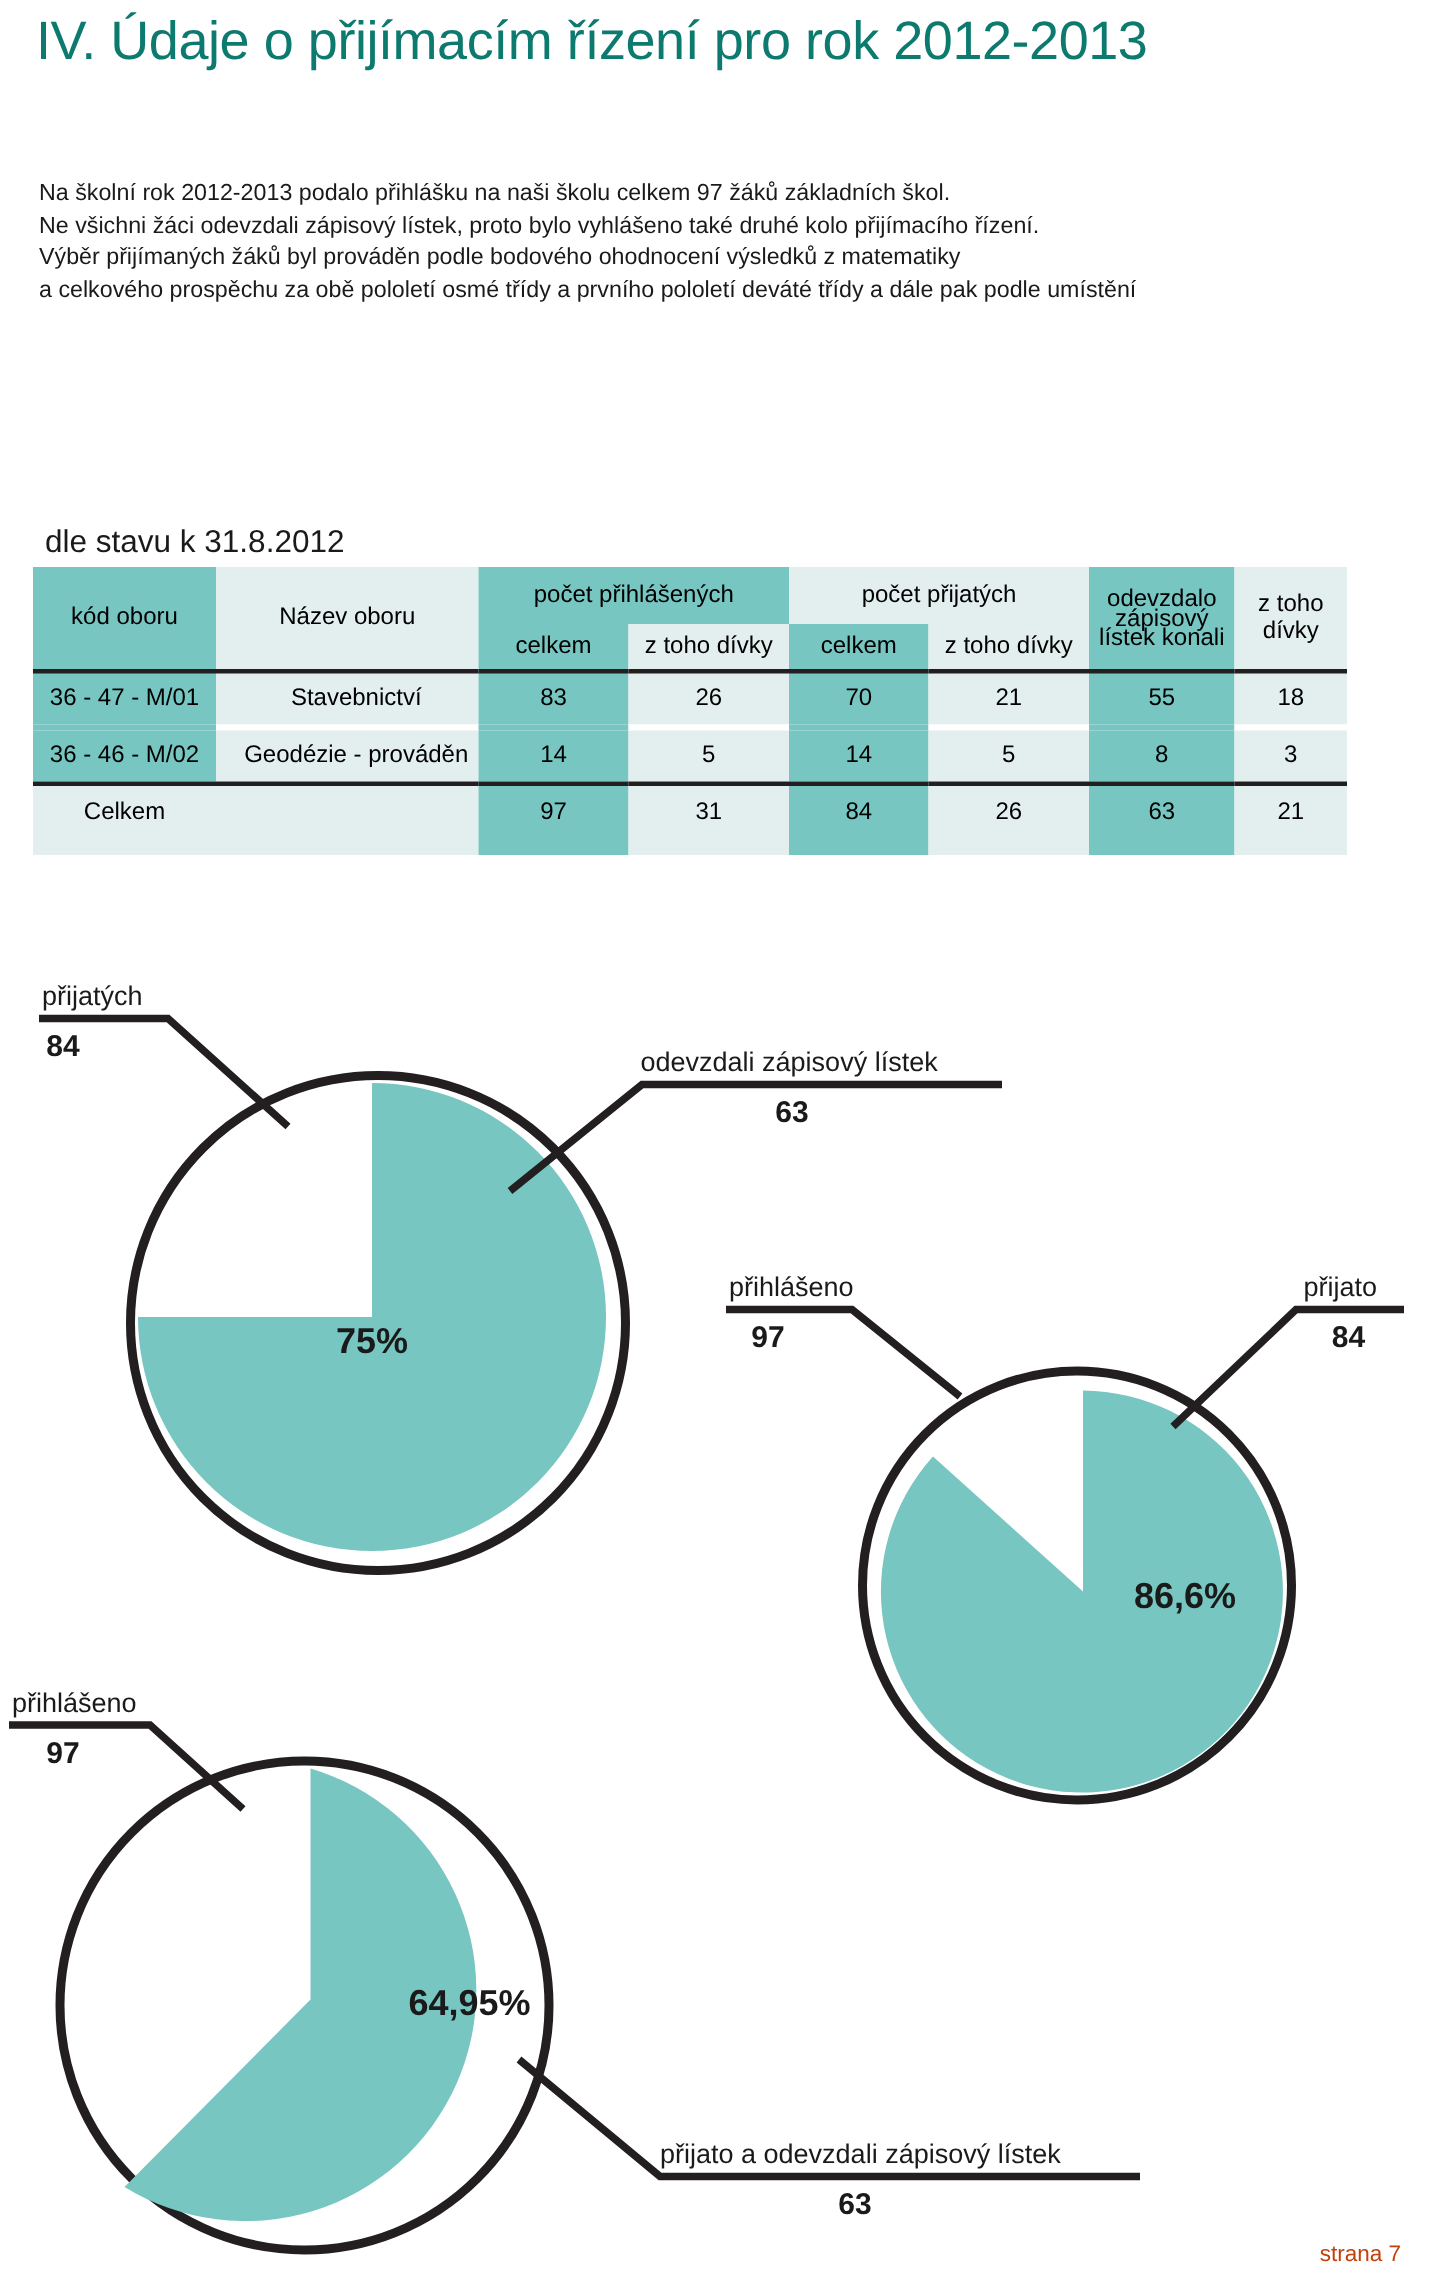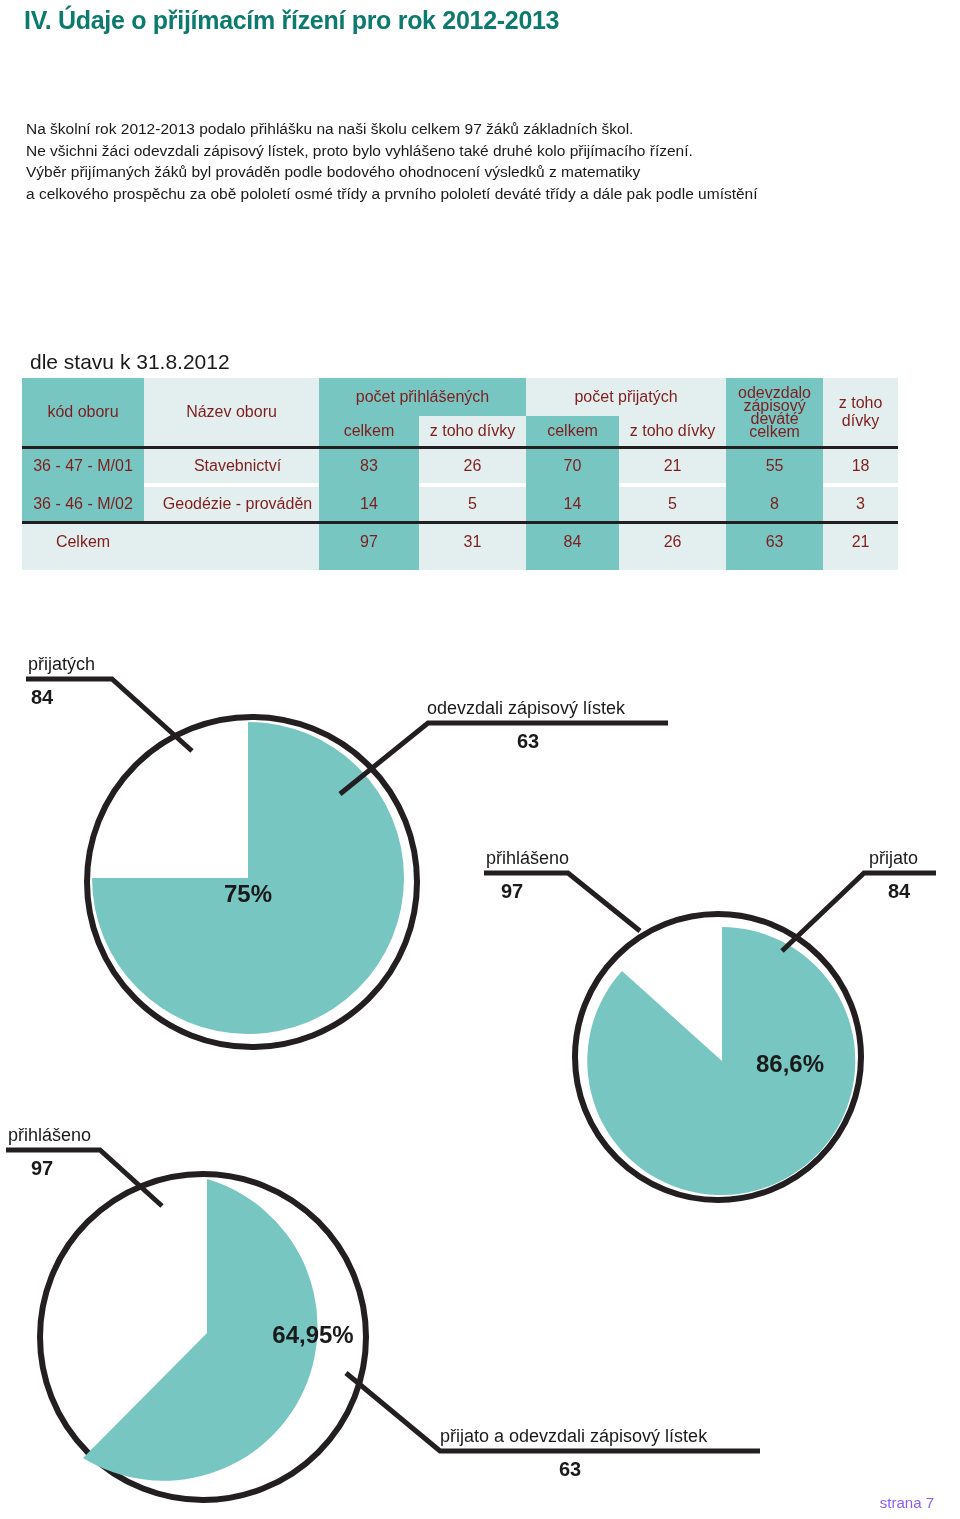--- a/index.html
+++ b/index.html
@@ -7,21 +7,21 @@
   body{
     width:960px;height:1519px;position:relative;
     background:#ffffff;
     font-family:"Liberation Sans", sans-serif;
     color:#231f20;
     overflow:hidden;
   }
   
   .page-title{
     position:absolute;left:24px;top:6px;
-    font-size:25px;font-weight:bold;
+    font-size:36px;font-weight:normal;
     color:#0c7a6e;
     letter-spacing:-0.3px;
     white-space:nowrap;
   }
   
   .intro{
     position:absolute;left:26px;top:118px;width:900px;
     font-size:15.5px;line-height:21.5px;color:#1a1a1a;
   }
   .intro div{white-space:nowrap;}
@@ -30,21 +30,21 @@
   .table-caption{
     position:absolute;left:30px;top:350px;
     font-size:21px;color:#1a1a1a;
   }
 
   
   .tbl-wrap{position:absolute;left:22px;top:378px;width:876px;}
   table.data{border-collapse:collapse;width:876px;table-layout:fixed;}
   table.data td,table.data th{
     padding:0;margin:0;font-weight:normal;
-    font-size:16px;color:#7f1d1d;vertical-align:middle;
+    font-size:16px;color:#000000;vertical-align:middle;
     text-align:center;
   }
   .c-teal{background:#77c6c2;}
   .c-light{background:#e3efee;}
   .c-white{background:#ffffff;}
   .hdr-row1 td{height:38px;}
   .hdr-row2 td{height:30px;font-size:13.5px;}
   .body-row td{height:34px;font-size:18px;}
   .total-row td{height:36px;font-size:18px;}
   .rule-top td{height:0;border-bottom:3px solid #231f20;padding:0;}
@@ -60,21 +60,21 @@
   .charts svg{display:block;}
 
   
   .cl-name{font-family:"Liberation Sans",sans-serif;font-size:18px;fill:#1a1a1a;}
   .cl-num{font-family:"Liberation Sans",sans-serif;font-size:20px;font-weight:bold;fill:#1a1a1a;}
   .pct{font-family:"Liberation Sans",sans-serif;font-size:24px;font-weight:bold;fill:#1a1a1a;}
 
   
   .page-num{
     position:absolute;right:26px;bottom:8px;
-    font-size:15px;color:#8b5cf6;
+    font-size:15px;color:#c2410c;
   }
 </style>
 </head>
 <body>
 
 <div class="page-title">IV. Údaje o přijímacím řízení pro rok 2012-2013</div>
 
 <div class="intro">
   <div>Na školní rok 2012-2013 podalo přihlášku na naši školu celkem 97 žáků základních škol.</div>
   <div>Ne všichni žáci odevzdali zápisový lístek, proto bylo vyhlášeno také druhé kolo přijímacího řízení.</div>
@@ -99,21 +99,21 @@
   <tbody>
 
     <tr class="hdr-row1">
       <td class="c-teal col-code" rowspan="2">kód oboru</td>
       <td class="c-light" rowspan="2">Název oboru</td>
       <td class="c-teal grp-label" colspan="2">počet přihlášených</td>
       <td class="c-light grp-label" colspan="2">počet přijatých</td>
       <td class="c-teal tiny-3" rowspan="2">
         <div>odevzdalo</div>
         <div>zápisový</div>
-        <div>deváté celkem</div>
+        <div>lístek konali</div>
       </td>
       <td class="c-light sub-label" rowspan="2">z toho dívky</td>
     </tr>
 
     <tr class="hdr-row2">
       <td class="c-teal sub-label">celkem</td>
       <td class="c-light sub-label">z toho dívky</td>
       <td class="c-teal sub-label">celkem</td>
       <td class="c-light sub-label">z toho dívky</td>
     </tr>

